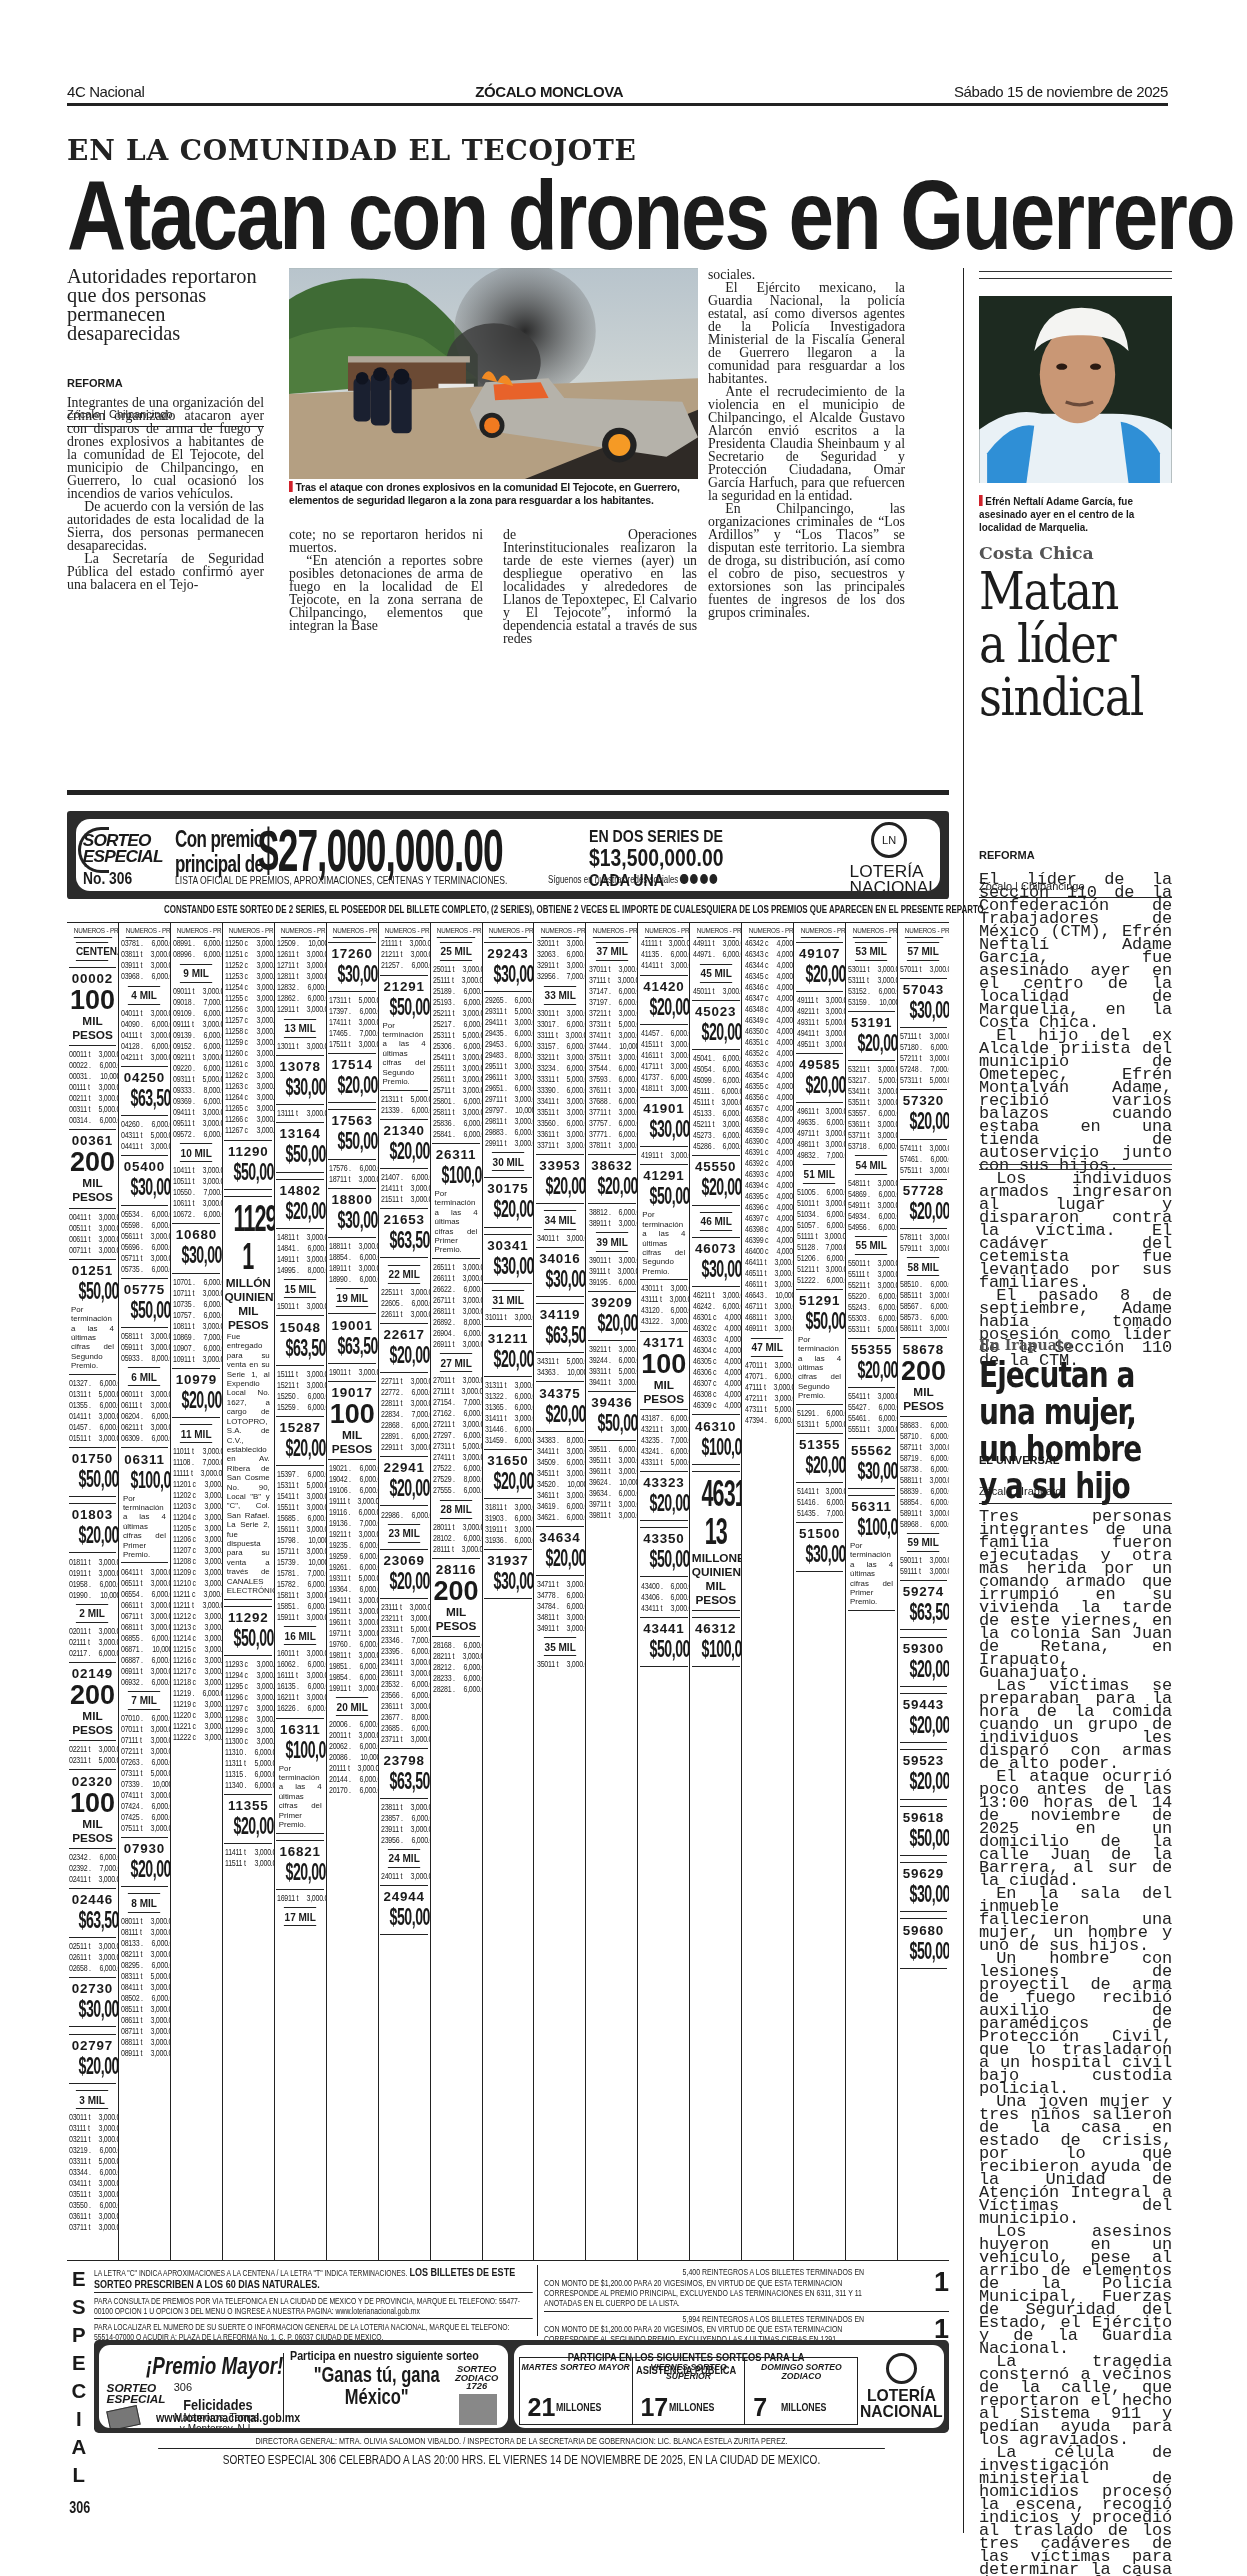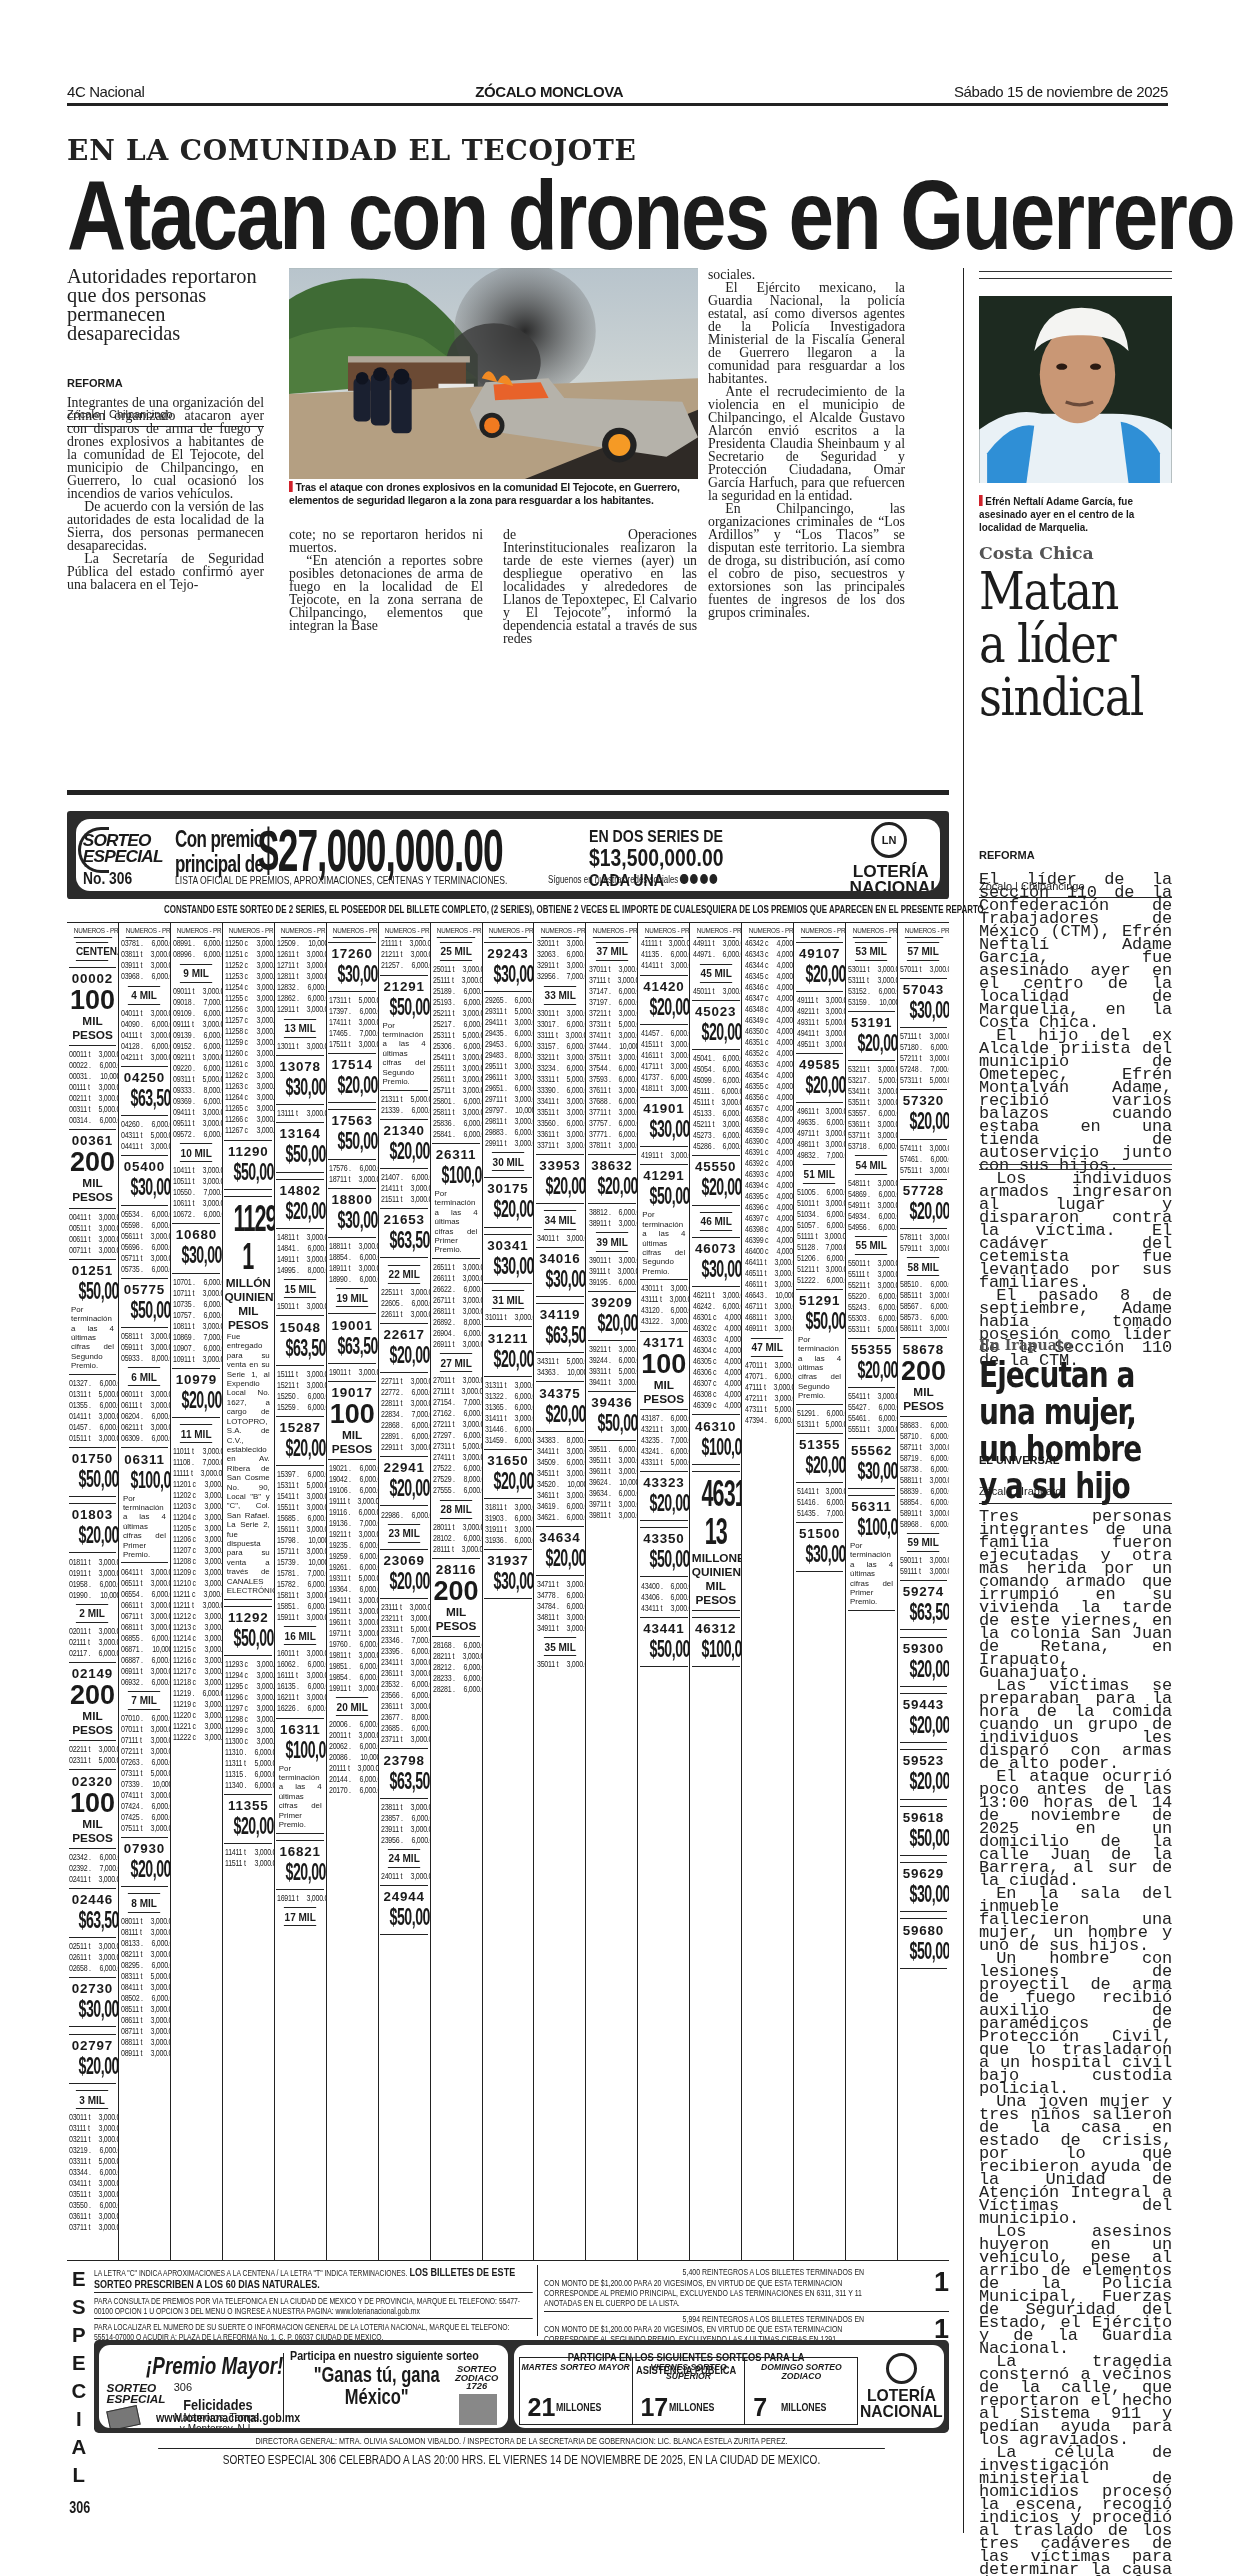--- a/index.html
+++ b/index.html
@@ -33,21 +33,21 @@
 .se-logo{position:absolute;left:6.3px;top:14px;width:79px;font-style:italic;font-weight:bold;font-size:17.3px;line-height:15.7px;letter-spacing:-0.8px}
 .se-ring{position:absolute;left:-4.7px;top:-6.3px;width:31px;height:46px;border:3.1px solid #222;border-right:none;border-radius:23.6px 0 0 23.6px}
 .se-no{position:absolute;left:6.3px;top:49px;font-weight:bold;font-size:17.3px;transform:scaleX(.8);transform-origin:left}
 .cp{position:absolute;left:99px;top:7.9px;font-weight:bold;font-size:23.6px;line-height:25px;transform:scaleX(.72);transform-origin:left top;letter-spacing:-0.8px}
 .bigprize{position:absolute;left:182px;top:0px;font-weight:bold;font-size:60px;line-height:63px;transform:scaleX(.62);transform-origin:left top;letter-spacing:-1.6px;white-space:nowrap}
 .series{position:absolute;left:513px;top:7.9px;font-weight:bold;font-size:17.3px;line-height:19px;transform:scaleX(.82);transform-origin:left top}
 .series .amt{font-size:23.6px;line-height:25px}
 .lista{position:absolute;left:99px;top:55px;font-size:11px;transform:scaleX(.78);transform-origin:left top;white-space:nowrap}
 .redes{position:absolute;left:472px;top:55px;font-size:10.2px;transform:scaleX(.78);transform-origin:left top;white-space:nowrap}
 .redes .ic{display:inline-block;width:10.2px;height:10.2px;border-radius:50%;background:#222;margin-left:2.4px;vertical-align:-1.6px}
-.ln-logo{position:absolute;right:11px;top:3.1px;width:79px;text-align:right;font-weight:bold;font-size:17.3px;line-height:16.5px}
+.ln-logo{position:absolute;right:11px;top:3.1px;width:79px;text-align:left;font-weight:normal;font-size:17.3px;line-height:16.5px}
 .ln-ring{width:36px;height:36px;border:3.1px solid #222;border-radius:50%;margin:0 auto 4.7px;display:flex;align-items:center;justify-content:center;font-size:11px}
 #const{left:67px;top:904px;width:882px;text-align:center;font-family:"Liberation Sans",sans-serif;font-weight:bold;font-size:10.2px;transform:scaleX(.78);transform-origin:center top;white-space:nowrap}
 #table{left:67px;top:922px;width:882px;height:1339px;border-top:1.6px solid #222;border-bottom:1.6px solid #222;display:flex;overflow:hidden;font-family:"Liberation Sans",sans-serif}
 .lcol{flex:1;border-right:1.2px solid #222;overflow:hidden;display:flex;flex-direction:column;padding:0 1.6px}
 .lcol:last-child{border-right:none}
 .lhd{font-size:7.9px;text-align:center;border-bottom:1.6px solid #222;padding:3.1px 0 2.4px;transform:scaleX(.8);white-space:nowrap;letter-spacing:-0.2px}
 .lrow{display:flex;justify-content:space-between;font-size:8.3px;line-height:11px;letter-spacing:-0.3px;white-space:nowrap;padding:0 0.8px}
 .lrow .n{transform:scaleX(.85);transform-origin:left}
 .lrow .a{transform:scaleX(.85);transform-origin:right}
 .lsec{text-align:center;font-weight:bold;font-size:11.8px;border-top:1.6px solid #222;border-bottom:1.6px solid #222;margin:3.1px 4.7px;padding:1.6px 0;transform:scaleX(.85)}

